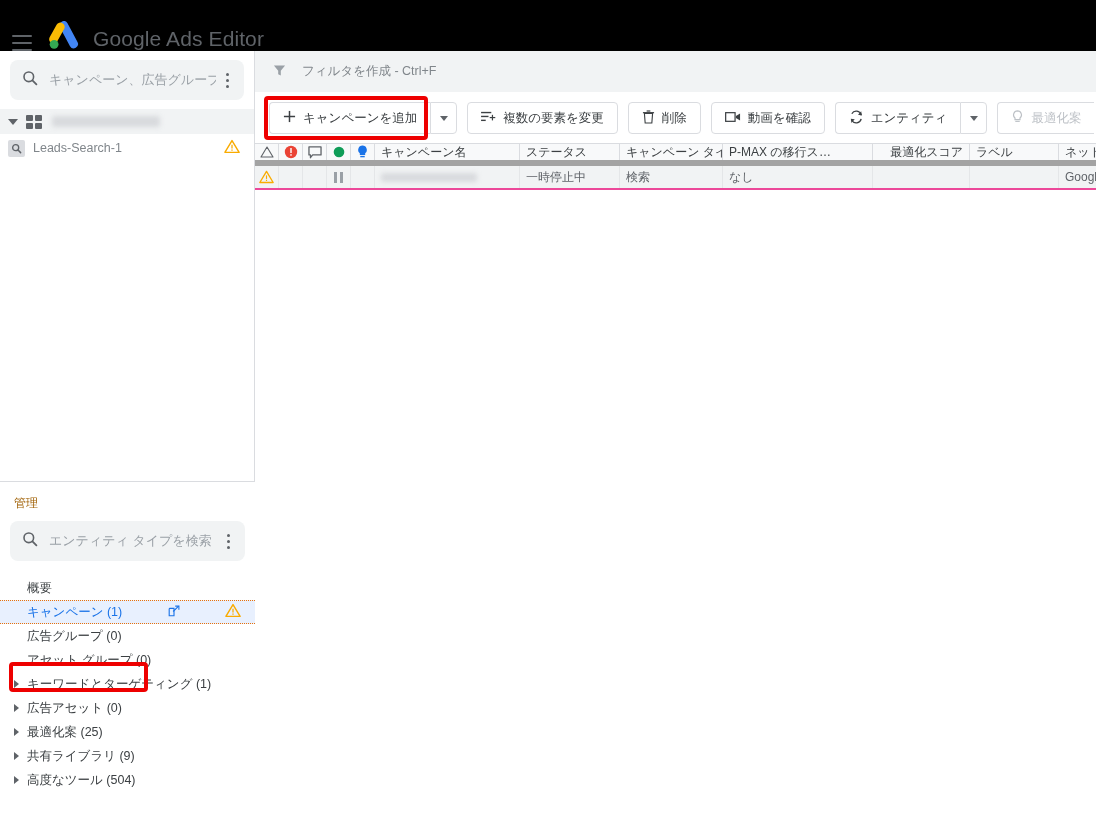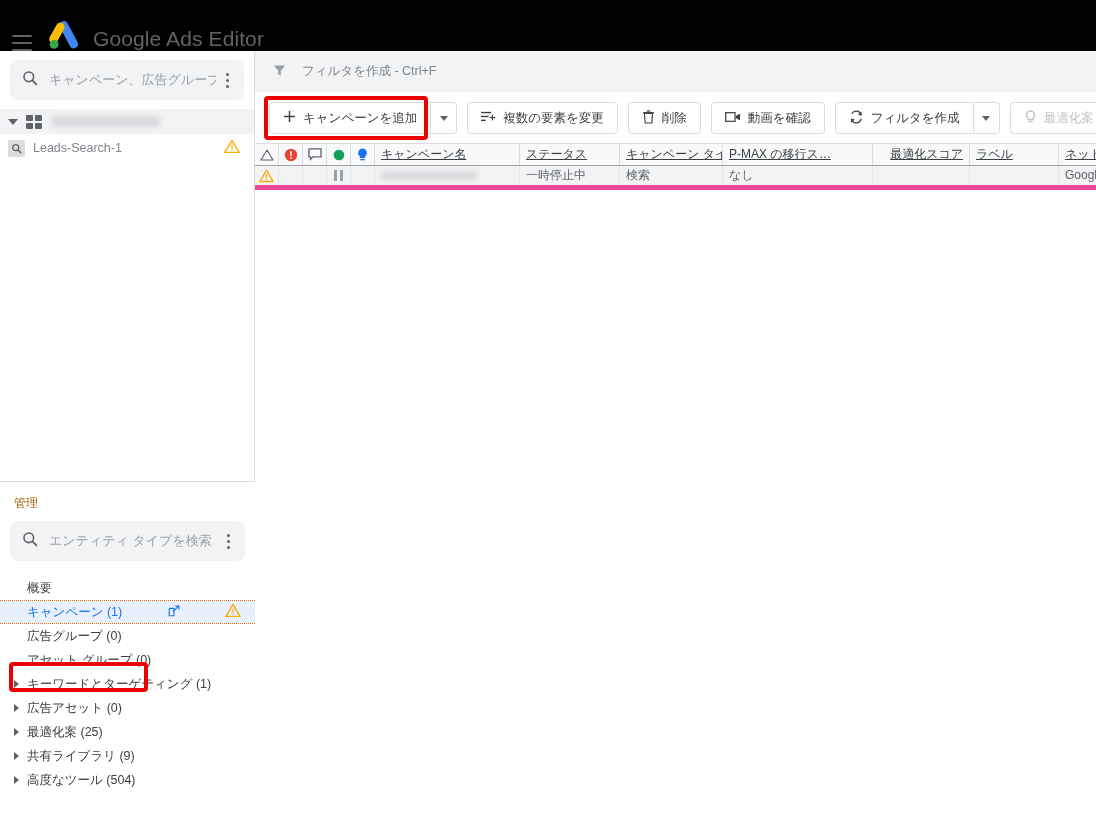--- a/index.html
+++ b/index.html
@@ -129,31 +129,31 @@
   .redbox {
     position: absolute; border: 4px solid #ee0000; border-radius: 4px;
     pointer-events: none;
   }
   #redbox-toolbar { left: 9px; top: 3px; width: 164px; height: 44px; }
   #redbox-sidebar { left: 9px; top: 611px; width: 139px; height: 30px; }
 
   
   .grid-head {
     display: flex; height: 23px; background: #f8f9fa;
-    border-top: 1px solid #dadce0; border-bottom: 1px solid #a3a3a3;
-    font-size: 12px; color: #3c4043; text-decoration: underline;
+    border-top: 1px solid #dadce0; border-bottom: 6px solid #a3a3a3;
+    font-size: 12px; color: #3c4043;
   }
   .gh {
     border-right: 1px solid #dadce0; display: flex; align-items: center;
     padding: 0 6px; overflow: hidden; white-space: nowrap; flex: 0 0 auto;
   }
   .gh.ico { justify-content: center; padding: 0; }
   .grid-row {
     display: flex; height: 24px; background: #f1f3f4;
-    border-bottom: 5px solid #ec4899; font-size: 12px; color: #5f6368;
+    border-bottom: 2px solid #ec4899; font-size: 12px; color: #5f6368;
   }
   .gc { border-right: 1px solid #e4e6e8; display: flex; align-items: center;
     padding: 0 6px; overflow: hidden; white-space: nowrap; flex: 0 0 auto; }
   .gc.ico { justify-content: center; padding: 0; }
   .right { justify-content: flex-end; }
 
   
   .c-ico { width: 24px; }
   .c-name { width: 145px; }
   .c-status { width: 100px; }
@@ -374,21 +374,21 @@
       <div class="tb-group">
         <div class="tb-btn">
           <span>
             <svg width="15" height="14" viewBox="0 0 16 15">
               <path d="M13 5.5 A5.4 5.4 0 0 0 3 4" fill="none" stroke="#3c4043" stroke-width="1.4"></path>
               <path d="M3 11 A5.4 5.4 0 0 0 13 9.5" fill="none" stroke="#3c4043" stroke-width="1.4"></path>
               <path d="M13 1.4 L13.8 5.9 L9.6 5.2 Z" fill="#3c4043"></path>
               <path d="M2.6 13.8 L1.9 9.3 L6.1 10 Z" fill="#3c4043"></path>
             </svg>
           </span>
-          <span>フィルタを作成</span>
+          <span>エンティティ</span>
         </div>
         <div class="tb-caret">
           <i></i>
         </div>
       </div>
 
       <div class="tb-group">
         <div class="tb-btn disabled">
           <span>
             <svg width="13" height="14" viewBox="0 0 14 15">

